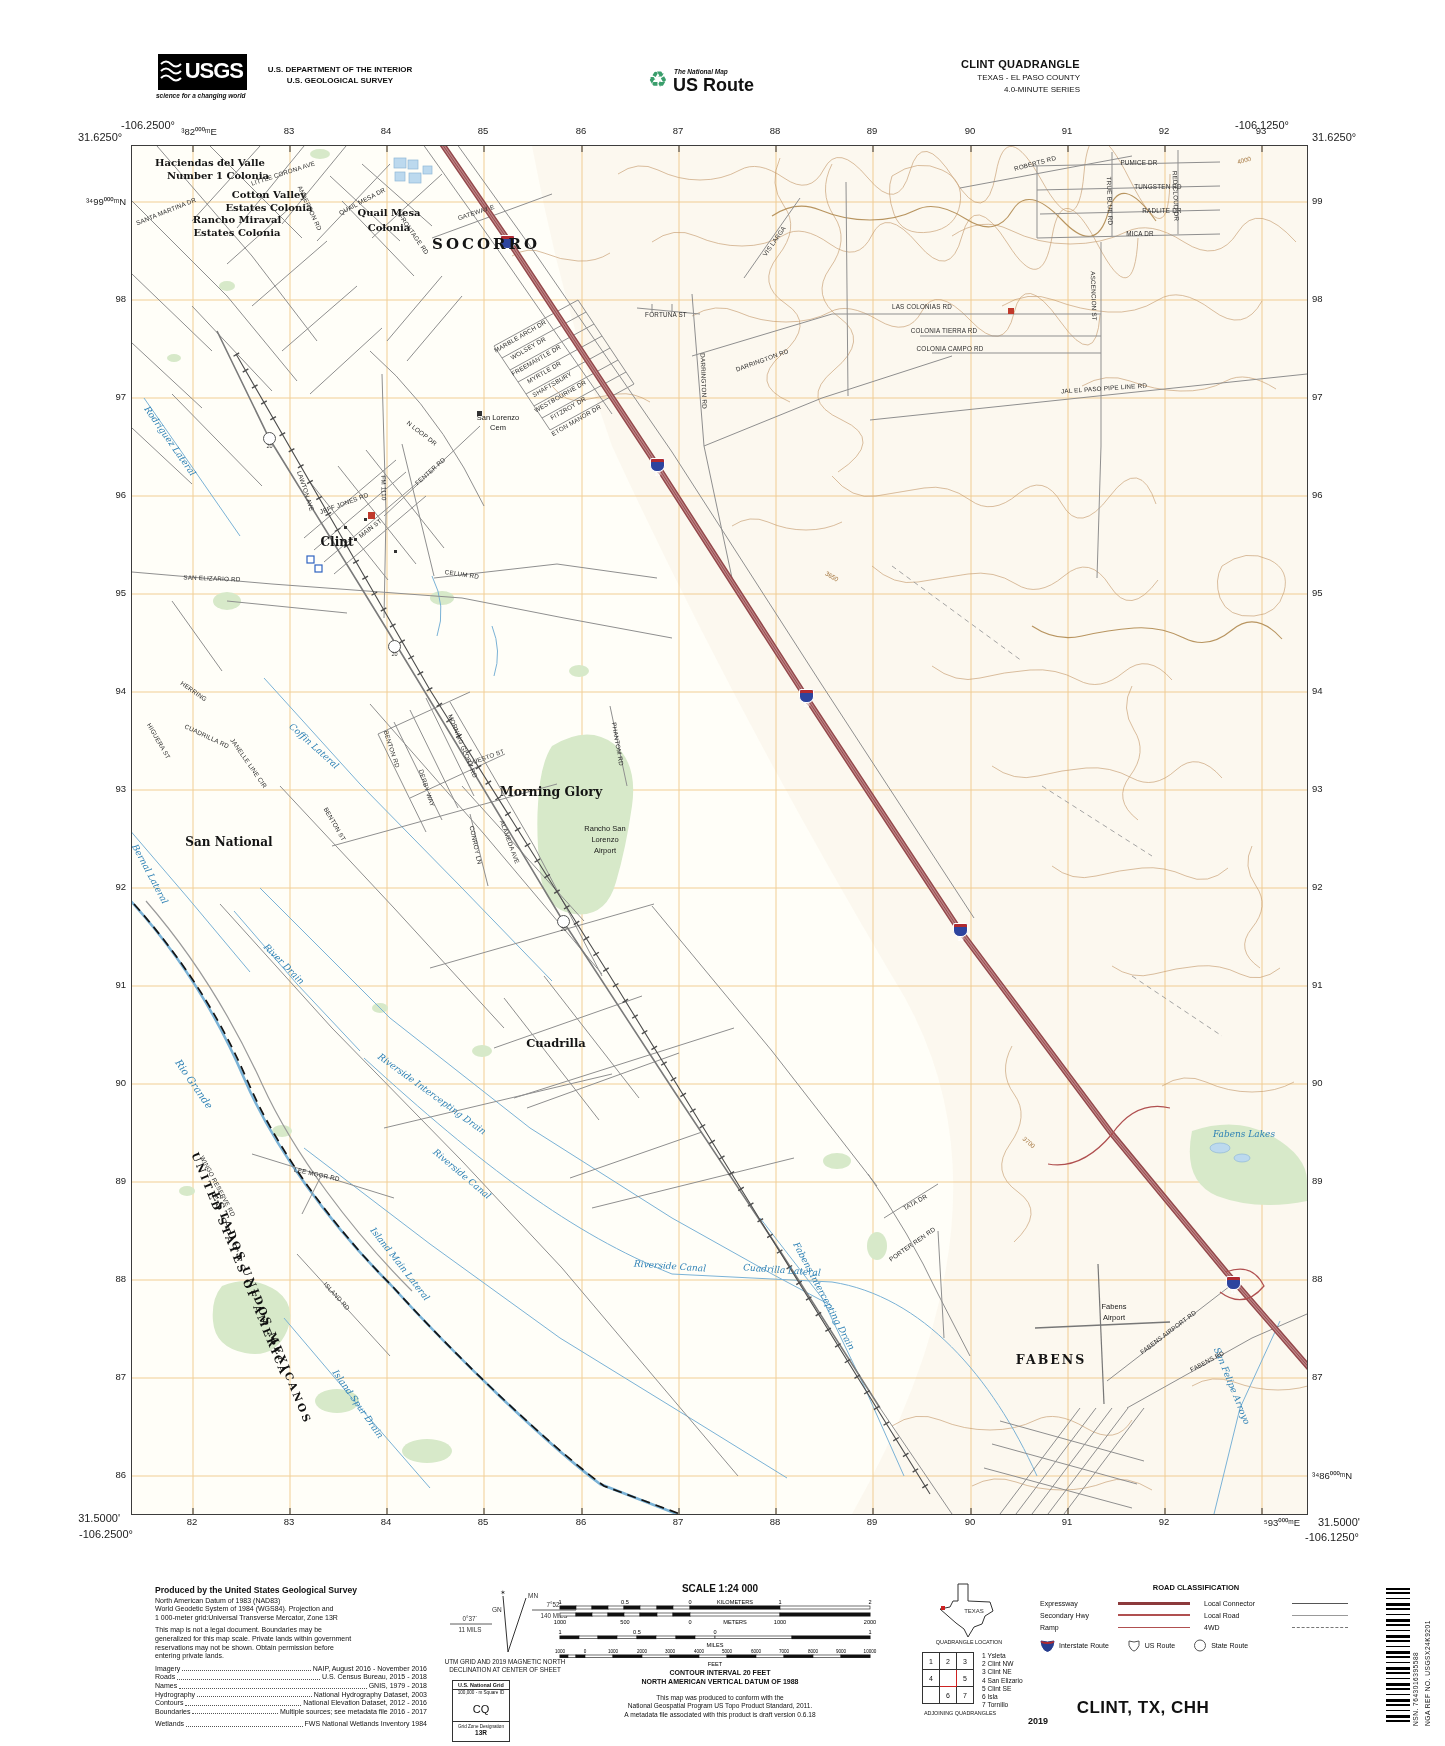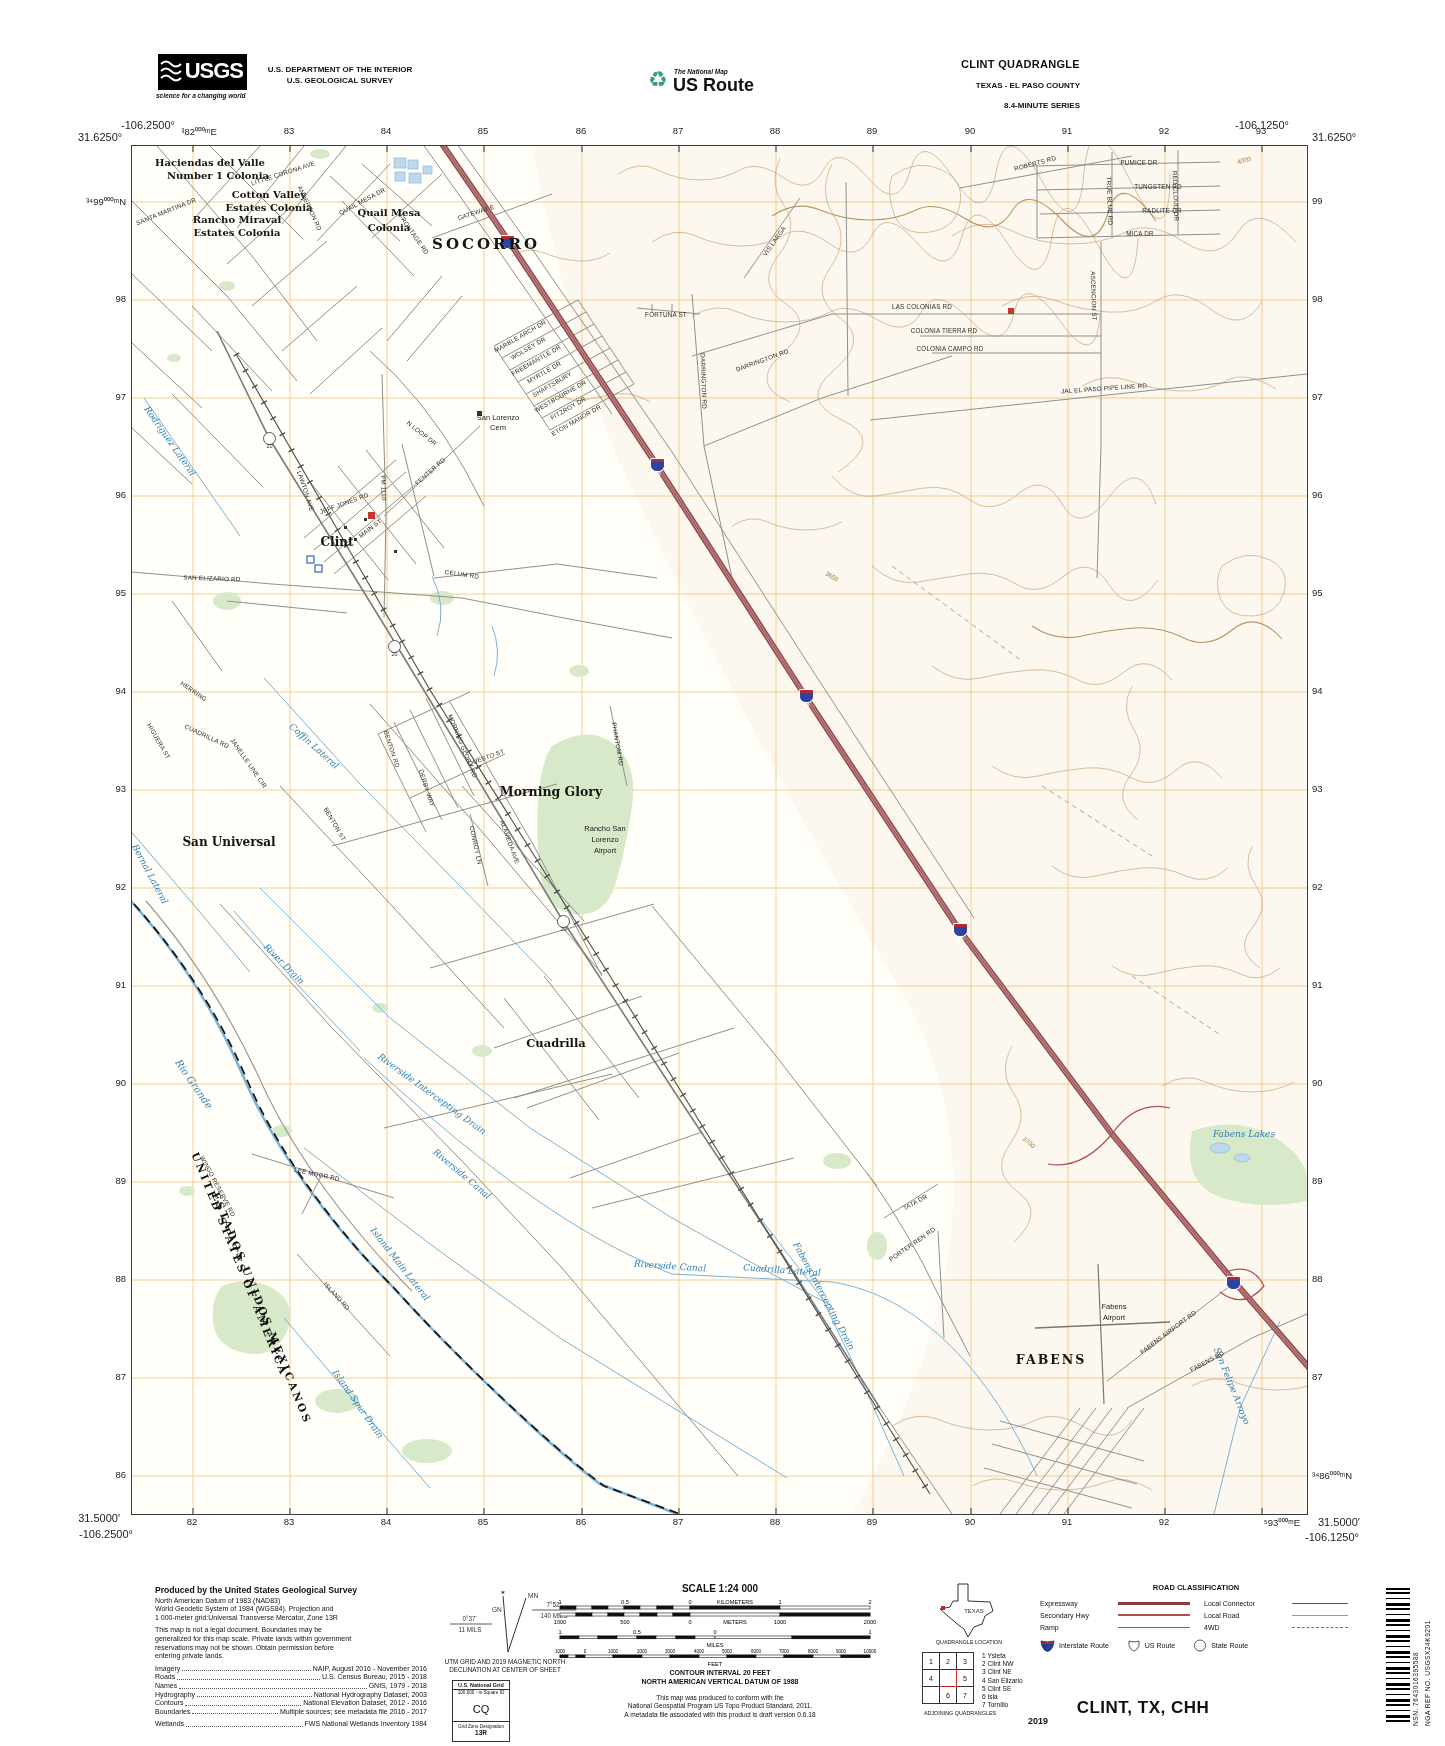--- a/index.html
+++ b/index.html
@@ -10,21 +10,21 @@
   .usgs-logo svg{position:absolute;left:2px;top:4px;}
   .usgs-logo .t{position:absolute;right:4px;top:4px;color:#fff;font-weight:bold;font-size:22px;letter-spacing:-1px;font-family:"Liberation Sans",sans-serif;}
   .usgs-tag{position:absolute;left:156px;top:92px;width:90px;font-size:6.5px;font-style:italic;font-weight:bold;}
   .dept{position:absolute;left:250px;top:64px;width:180px;text-align:center;font-size:8px;font-weight:bold;line-height:11px;}
   .ustopo{position:absolute;left:648px;top:58px;width:140px;}
   .ustopo .icon{position:absolute;left:0;top:12px;font-size:22px;color:#3a9e6c;line-height:20px;}
   .ustopo .small{position:absolute;left:26px;top:10px;font-size:6.5px;font-weight:bold;font-style:italic;}
   .ustopo .big{position:absolute;left:25px;top:17px;font-size:18px;font-weight:bold;letter-spacing:0px;}
   .quadtitle{position:absolute;left:880px;top:58px;width:200px;text-align:right;}
   .quadtitle .l1{font-size:11px;font-weight:bold;letter-spacing:.3px;}
-  .quadtitle .l2,.quadtitle .l3{font-size:8px;font-weight:bold;margin-top:11px;}
+  .quadtitle .l2,.quadtitle .l3{font-size:8px;font-weight:normal;margin-top:3px;}
   
   .map{position:absolute;left:131px;top:145px;width:1175px;height:1368px;background:#fffef8;
        border:1.3px solid #3c3c3c;overflow:hidden;}
   .map svg{position:absolute;left:0;top:0;}
   .ml{position:absolute;white-space:nowrap;transform-origin:center;}
   .town{font-family:"DejaVu Serif",serif;font-weight:bold;color:#141414;}
   .colonia{font-family:"DejaVu Serif",serif;font-weight:bold;font-size:10px;color:#141414;}
   .site{font-size:7.5px;color:#1a1a1a;}
   .rd{font-size:6.3px;color:#2b2b2b;letter-spacing:.2px;}
   .wt{font-family:"DejaVu Serif",serif;font-style:italic;font-size:9px;color:#2d80b5;}
@@ -100,21 +100,21 @@
     <div>U.S. GEOLOGICAL SURVEY</div>
   </div>
   <div class="ustopo">
     <span class="icon">♻</span>
     <span class="small">The National Map</span>
     <span class="big">US Route</span>
   </div>
   <div class="quadtitle">
     <div class="l1">CLINT QUADRANGLE</div>
     <div class="l2">TEXAS - EL PASO COUNTY</div>
-    <div class="l3">8.4-MINUTE SERIES</div>
+    <div class="l3">4.0-MINUTE SERIES</div>
   </div>
 
   <span class="corner cx" style="left:148px;top:119px;">-106.2500°</span>
   <span class="corner" style="left:78px;top:131px;">31.6250°</span>
   <span class="corner cx" style="left:1262px;top:119px;">-106.1250°</span>
   <span class="corner" style="left:1312px;top:131px;">31.6250°</span>
   <span class="corner" style="left:62px;width:58px;text-align:right;top:1512px;">31.5000'</span>
   <span class="corner cx" style="left:106px;top:1528px;">-106.2500°</span>
   <span class="corner" style="left:1318px;top:1516px;">31.5000'</span>
   <span class="corner" style="left:1305px;top:1531px;">-106.1250°</span>
@@ -472,21 +472,21 @@
     <div class="i10" style="left:518px;top:312px;"><span>10</span></div>
     <div class="i10" style="left:667px;top:543px;"><span>10</span></div>
     <div class="i10" style="left:821px;top:777px;"><span>10</span></div>
     <div class="i10" style="left:1094px;top:1130px;"><span>10</span></div>
     <div class="r20" style="left:131px;top:286px;"><span>20</span></div>
     <div class="r20" style="left:256px;top:494px;"><span>20</span></div>
     <div class="r20" style="left:425px;top:769px;"><span>20</span></div>
 
     <span class="ml town" style="left:354px;top:98px;font-size:15px;letter-spacing:3px;transform:translate(-50%,-50%);">SOCORRO</span>
     <span class="ml town" style="left:205px;top:396px;font-size:12px;transform:translate(-50%,-50%);">Clint</span>
-    <span class="ml town" style="left:97px;top:696px;font-size:12px;transform:translate(-50%,-50%);">San Universal</span>
+    <span class="ml town" style="left:97px;top:696px;font-size:12px;transform:translate(-50%,-50%);">San National</span>
     <span class="ml town" style="left:419px;top:645px;font-size:12.5px;transform:translate(-50%,-50%);">Morning Glory</span>
     <span class="ml town" style="left:424px;top:897px;font-size:11.5px;transform:translate(-50%,-50%);">Cuadrilla</span>
     <span class="ml town" style="left:919px;top:1213px;font-size:12.5px;letter-spacing:2px;transform:translate(-50%,-50%);">FABENS</span>
 
     <span class="ml colonia" style="left:78px;top:16px;transform:translate(-50%,-50%);">Haciendas del Valle</span>
     <span class="ml colonia" style="left:86px;top:29px;transform:translate(-50%,-50%);">Number 1 Colonia</span>
     <span class="ml colonia" style="left:137px;top:48px;transform:translate(-50%,-50%);">Cotton Valley</span>
     <span class="ml colonia" style="left:137px;top:61px;transform:translate(-50%,-50%);">Estates Colonia</span>
     <span class="ml colonia" style="left:105px;top:73px;transform:translate(-50%,-50%);">Rancho Miraval</span>
     <span class="ml colonia" style="left:105px;top:86px;transform:translate(-50%,-50%);">Estates Colonia</span>

